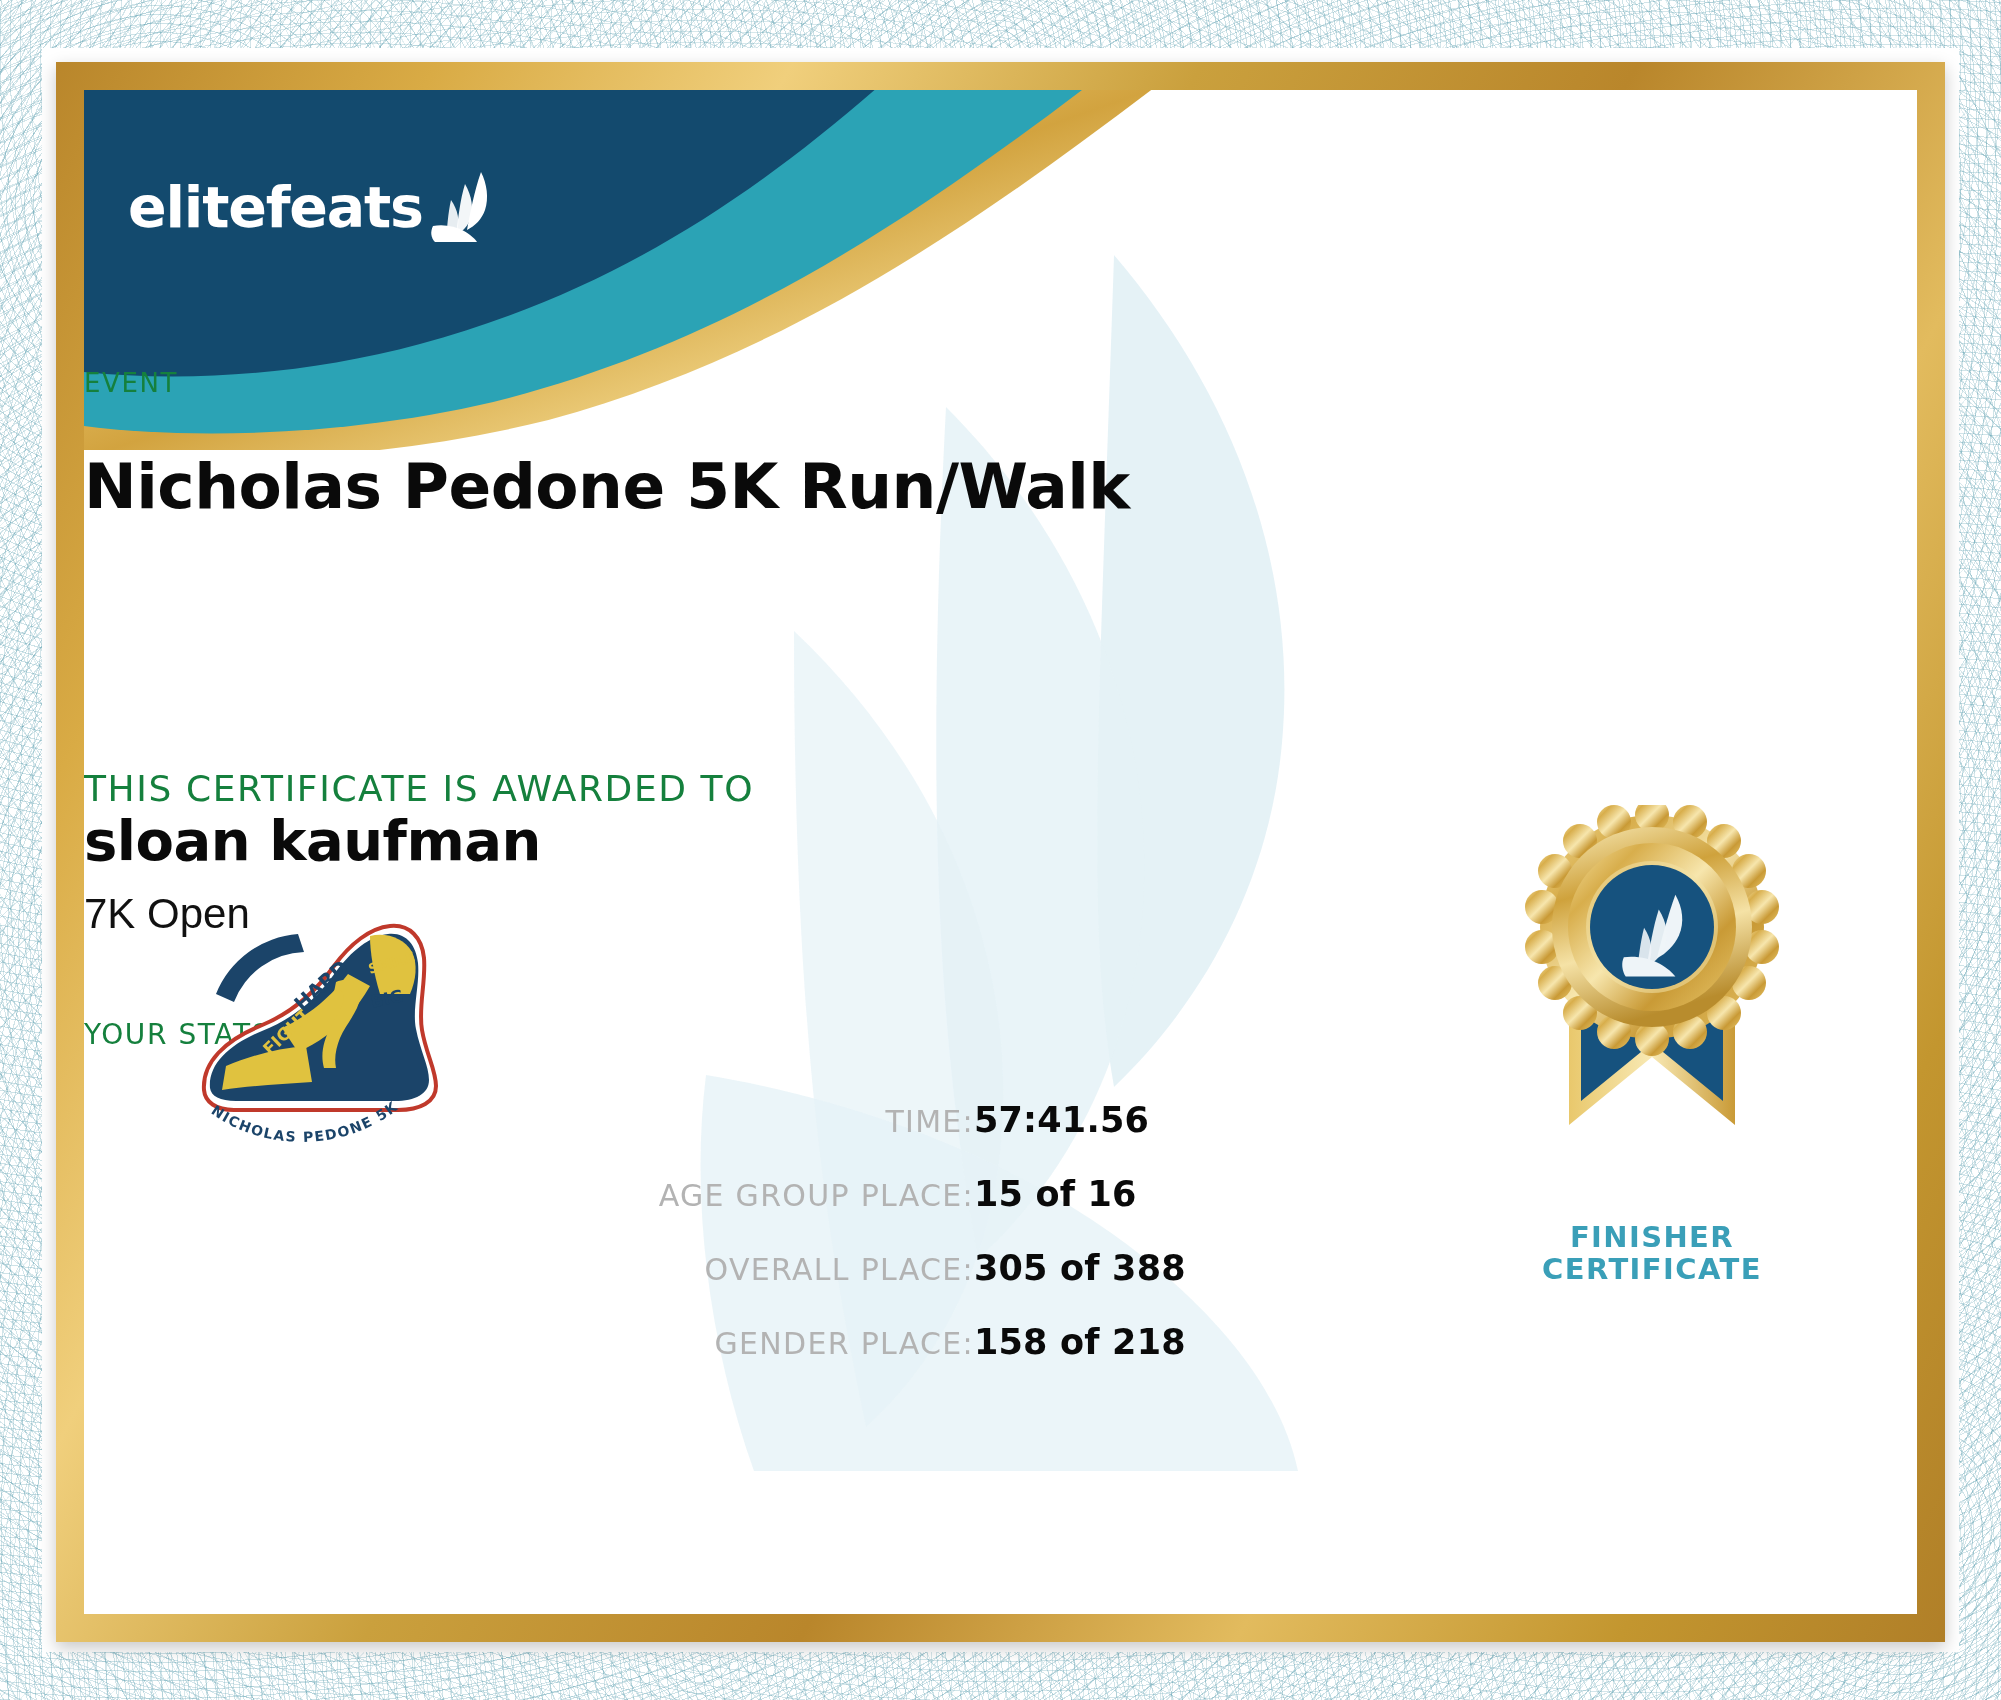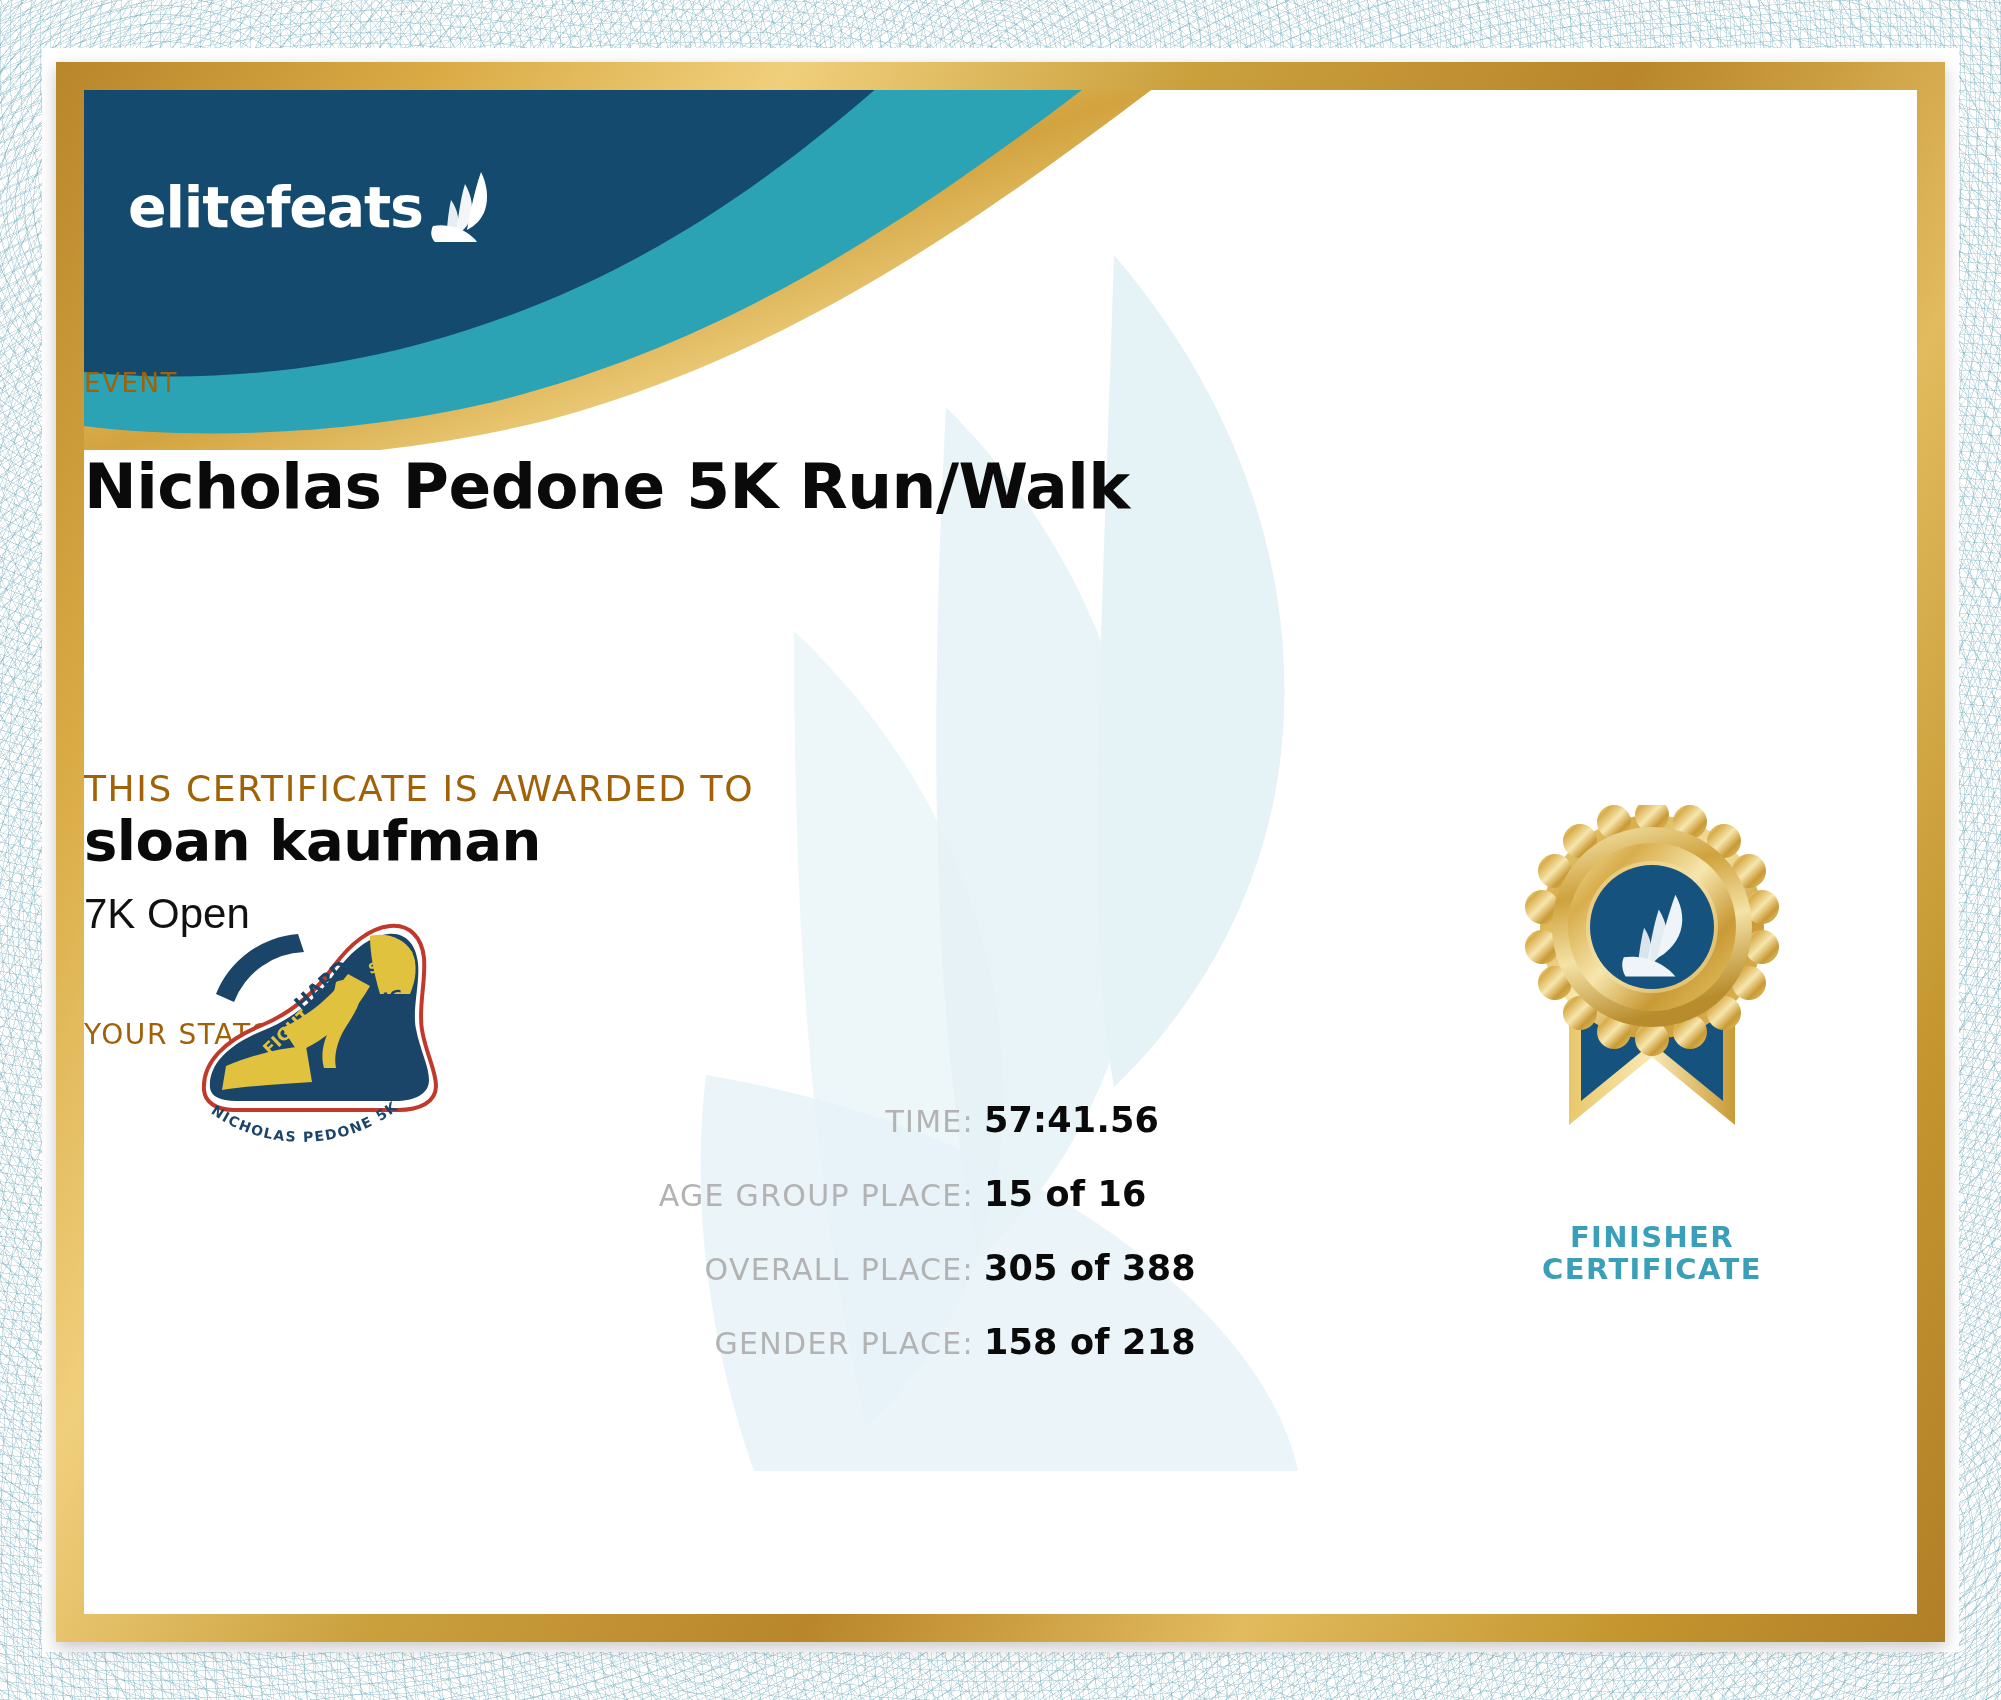--- a/index.html
+++ b/index.html
@@ -77,21 +77,21 @@
   }
   .logo-word{
     color:#ffffff;
     font-size:57px;
     font-weight:700;
     letter-spacing:-1.2px;
     font-family:"DejaVu Sans", sans-serif;
   }
   .logo-mark{width:72px;height:74px;display:block;}
   .label{
-    color:#a16207;
+    color:#15803d;
     font-weight:400;
     letter-spacing:1.6px;
     font-family:"DejaVu Sans", sans-serif;
   }
 
   .event-label{position:absolute;left:0;right:0;top:278px;font-size:26px;}
   .event-title{
     position:absolute;left:0;right:0;top:312px;
     font-size:63px;font-weight:700;color:#0a0a0a;
     letter-spacing:-0.5px;
@@ -116,21 +116,20 @@
 
   .stats-list{
     position:absolute;
     left:330px;top:1010px;
     width:1040px;
   }
   .stat-row{
     display:flex;
     justify-content:center;
     align-items:baseline;
-    gap:10px;
     margin-bottom:34px;
     white-space:nowrap;
   }
   .stat-row .s-label{
     color:#b3b3b3;font-size:30px;font-weight:400;letter-spacing:1.3px;
     font-family:"DejaVu Sans", sans-serif;
   }
   .stat-row .s-value{
     color:#0a0a0a;font-size:35px;font-weight:700;letter-spacing:.2px;
     font-family:"DejaVu Sans", sans-serif;

